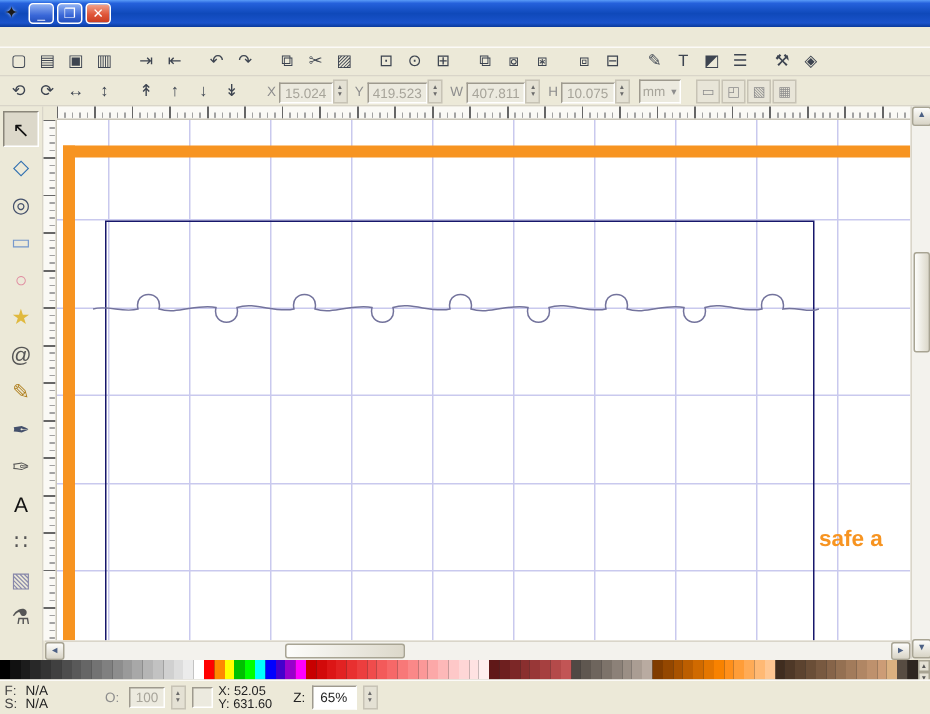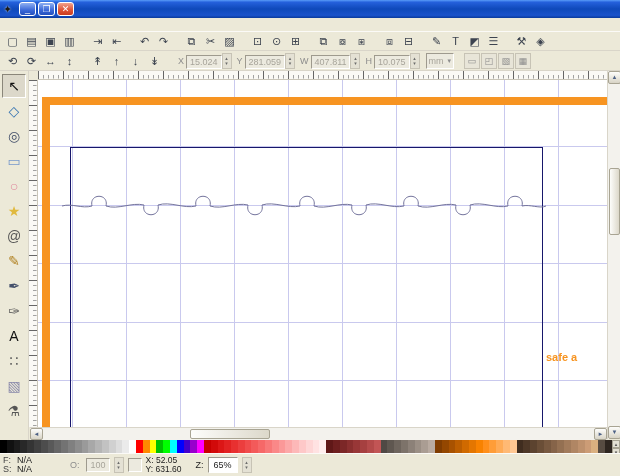--- a/index.html
+++ b/index.html
@@ -62,21 +62,21 @@
     background-size:100% 100%,45% 100%;background-position:0 0,100% 0;background-repeat:no-repeat;}
 
   
   .canvas{position:absolute;left:38px;top:80px;width:569px;height:347px;background:#ffffff;overflow:hidden;}
   .grid-v{position:absolute;top:0;bottom:0;width:1px;}
   .grid-h{position:absolute;left:0;right:0;height:1px;}
   .bleed-h{position:absolute;left:4px;top:17px;right:0;height:8px;}
   .bleed-v{position:absolute;left:4px;top:17px;width:8px;bottom:0;}
   .page-frame{position:absolute;left:32px;top:67px;width:473px;height:320px;border:1px solid #17176b;}
   .puzzle-svg{position:absolute;left:24px;top:100px;}
-  .safe-label{position:absolute;left:508px;top:271px;font-size:11px;font-weight:600;white-space:nowrap;}
+  .safe-label{position:absolute;left:508px;top:271px;font-size:15px;font-weight:600;white-space:nowrap;}
 
   
   .v-scroll{position:absolute;left:607px;top:71px;width:13px;height:368px;background:#f3f2ed;border-left:1px solid #d9d5c9;}
   .h-scroll{position:absolute;left:30px;top:427px;width:577px;height:13px;background:#f3f2ed;border-top:1px solid #d9d5c9;}
   .sb-btn{position:absolute;background:linear-gradient(180deg,#fdfdfb,#d8d4c6);border:1px solid #a8a493;border-radius:2px;
     font-size:6px;line-height:11px;text-align:center;color:#4d6185;}
   .v-scroll .sb-btn{left:0;width:13px;height:13px;}
   .h-scroll .sb-btn{top:0;width:13px;height:12px;}
   .sb-thumb{position:absolute;background:linear-gradient(90deg,#fdfdfb,#dcd8ca);border:1px solid #a8a493;border-radius:2px;}
   .v-scroll .sb-thumb{left:1px;width:11px;}
@@ -178,21 +178,21 @@
       <span class="field-label">X</span>
       <span class="entry-wrap">
         <span class="entry disabled">15.024</span>
         <span class="spin">
           <span>▴</span>
           <span>▾</span>
         </span>
       </span>
       <span class="field-label">Y</span>
       <span class="entry-wrap">
-        <span class="entry disabled">281.059</span>
+        <span class="entry disabled">419.523</span>
         <span class="spin">
           <span>▴</span>
           <span>▾</span>
         </span>
       </span>
       <span class="field-label">W</span>
       <span class="entry-wrap">
         <span class="entry disabled">407.811</span>
         <span class="spin">
           <span>▴</span>

